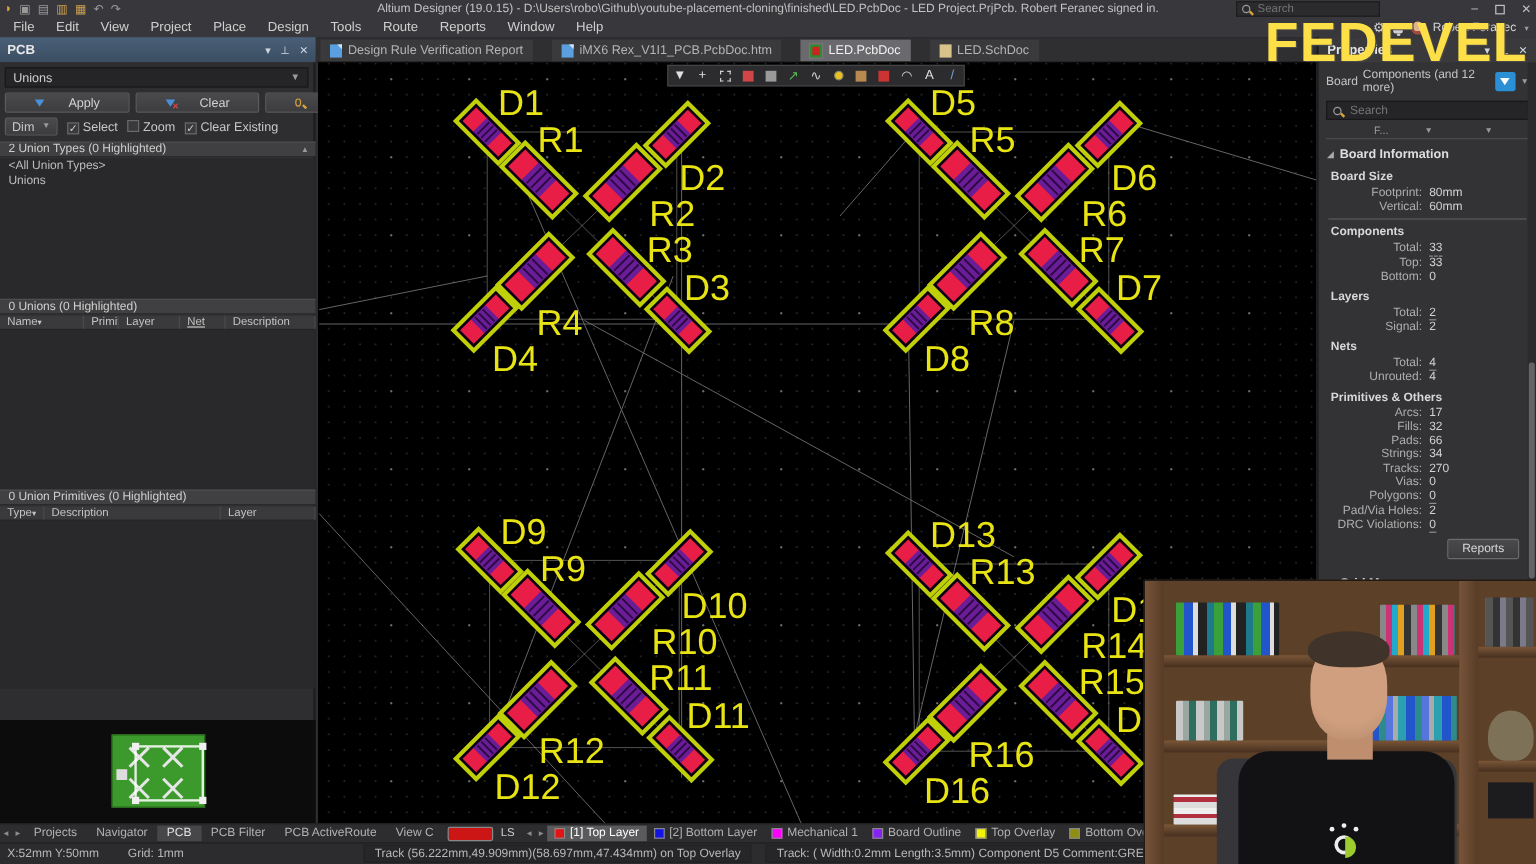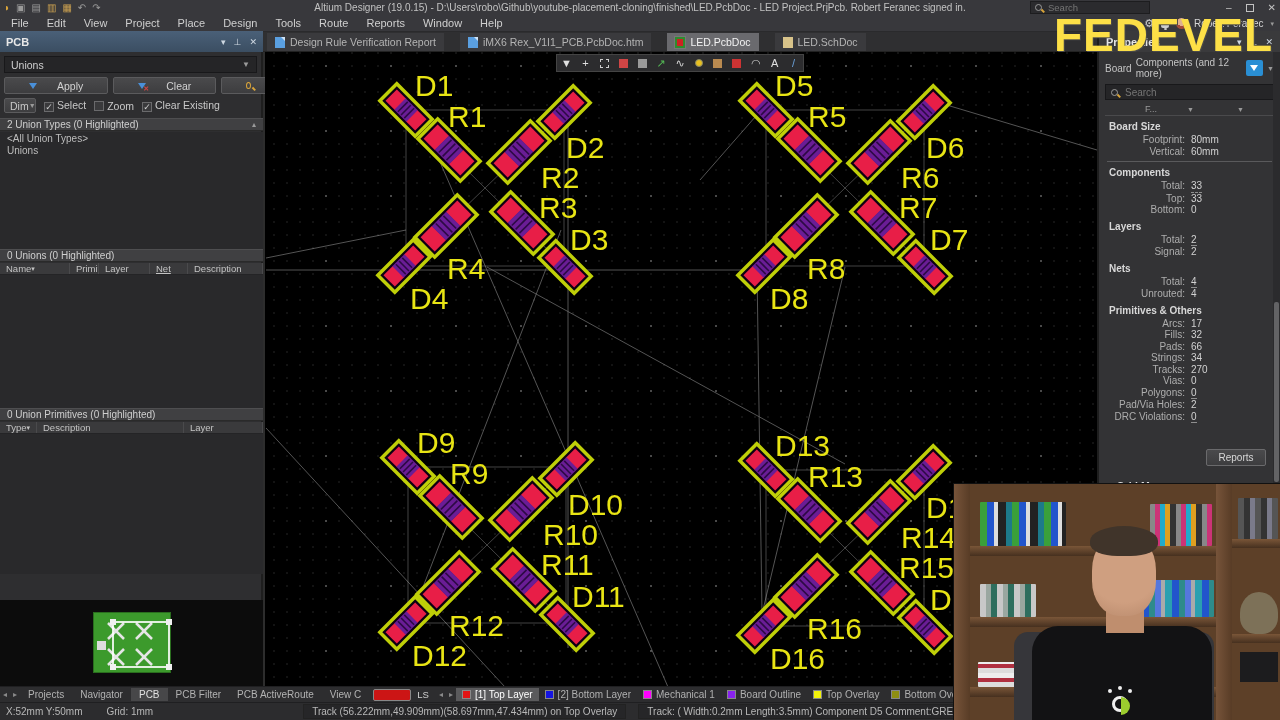--- a/index.html
+++ b/index.html
@@ -40,21 +40,21 @@
   .left-panel{left:0;top:52px;width:263px;height:634px;background:#2e2e30;border-right:2px solid #1e1e1e;}
   .lp-select{position:absolute;left:4px;top:4px;width:253px;height:17px;background:#252527;border:1px solid #18181a;color:#cfcfcf;display:flex;align-items:center;padding:0 6px;font-size:10.5px;}
   .lp-select .car{margin-left:auto;color:#9a9a9a;font-size:8px;}
   .lp-btnrow{position:absolute;left:4px;top:25px;display:flex;gap:5px;}
   .btn{height:17px;background:linear-gradient(#4a4a4c,#3d3d3f);border:1px solid #5b5b5d;color:#d2d2d2;display:flex;align-items:center;gap:20px;padding:0 24px;font-size:10.5px;border-radius:2px;}
   .funnel{width:0;height:0;border-left:4px solid transparent;border-right:4px solid transparent;border-top:6px solid #4a90d9;position:relative;display:inline-block;}
   .funnel.red:after{content:"✕";position:absolute;left:1px;top:-4px;color:#d04545;font-size:7px;font-weight:bold;}
   .mag{width:7px;height:7px;border:1.5px solid #d9a43a;border-radius:50%;position:relative;display:inline-block;}
   .mag:after{content:"";position:absolute;left:5px;top:5px;width:4px;height:1.5px;background:#d9a43a;transform:rotate(45deg);}
   .lp-dimrow{position:absolute;left:4px;top:46px;display:flex;align-items:center;gap:8px;font-size:10.5px;color:#c8c8c8;}
-  .dropdown{width:32px;height:15px;background:linear-gradient(#4a4a4c,#3d3d3f);border:1px solid #5b5b5d;display:flex;align-items:center;padding:0 5px;border-radius:2px;}
+  .dropdown{width:44px;height:15px;background:linear-gradient(#4a4a4c,#3d3d3f);border:1px solid #5b5b5d;display:flex;align-items:center;padding:0 5px;border-radius:2px;}
   .dropdown .car{margin-left:auto;font-size:7px;color:#9a9a9a;}
   .cb{width:10px;height:10px;background:#3a3a3c;border:1px solid #6a6a6c;display:inline-flex;align-items:center;justify-content:center;font-size:9px;color:#cfcfcf;margin-right:3px;vertical-align:-1px;}
   .sec-hdr{position:absolute;left:0;width:263px;height:13px;background:#404042;border-top:1px solid #4e4e50;border-bottom:1px solid #2a2a2a;color:#cfcfcf;font-size:10px;display:flex;align-items:center;padding:0 7px;}
   .sec-hdr .car{margin-left:auto;font-size:8px;color:#9a9a9a;}
   .list-area{position:absolute;left:0;width:263px;background:#29292b;}
   .list-row{height:12.5px;display:flex;align-items:center;padding:0 7px;color:#bdbdbd;font-size:10px;}
   .colrow{position:absolute;left:0;width:263px;height:12px;background:#3a3a3c;border-bottom:1px solid #242426;display:flex;color:#c4c4c4;font-size:9.5px;}
   .colcell{display:flex;align-items:center;padding:0 6px;border-right:1px solid #4a4a4c;overflow:hidden;white-space:nowrap;}
   .minimap{position:absolute;left:0;top:548px;width:263px;height:86px;background:#0c0c0c;}
   .mm-board{position:absolute;left:93px;top:12px;width:78px;height:61px;background:#3c9a2c;border:1px solid #2a6e1e;}
@@ -687,20 +687,24 @@
     </div>
     <div class="p-search">
       <span class="mag" style="border-color:#9a9a9a;"></span>
       <input placeholder="Search" style="">
     </div>
     <div class="p-mini">
       <span>F...</span>
       <span style="font-size:7px;">▼</span>
       <span style="font-size:7px;margin-left:auto;">▼</span>
     </div>
+    <div class="p-sec">
+      <span class="tri">◢</span>
+      <span>Board Information</span>
+    </div>
     <div id="props-groups">
         <div class="grp-title">Board Size</div>
         <div class="prow">
           <span class="plabel">Footprint:</span>
           <span class="pval">80mm</span>
         </div>
         <div class="prow">
           <span class="plabel">Vertical:</span>
           <span class="pval">60mm</span>
         </div>

